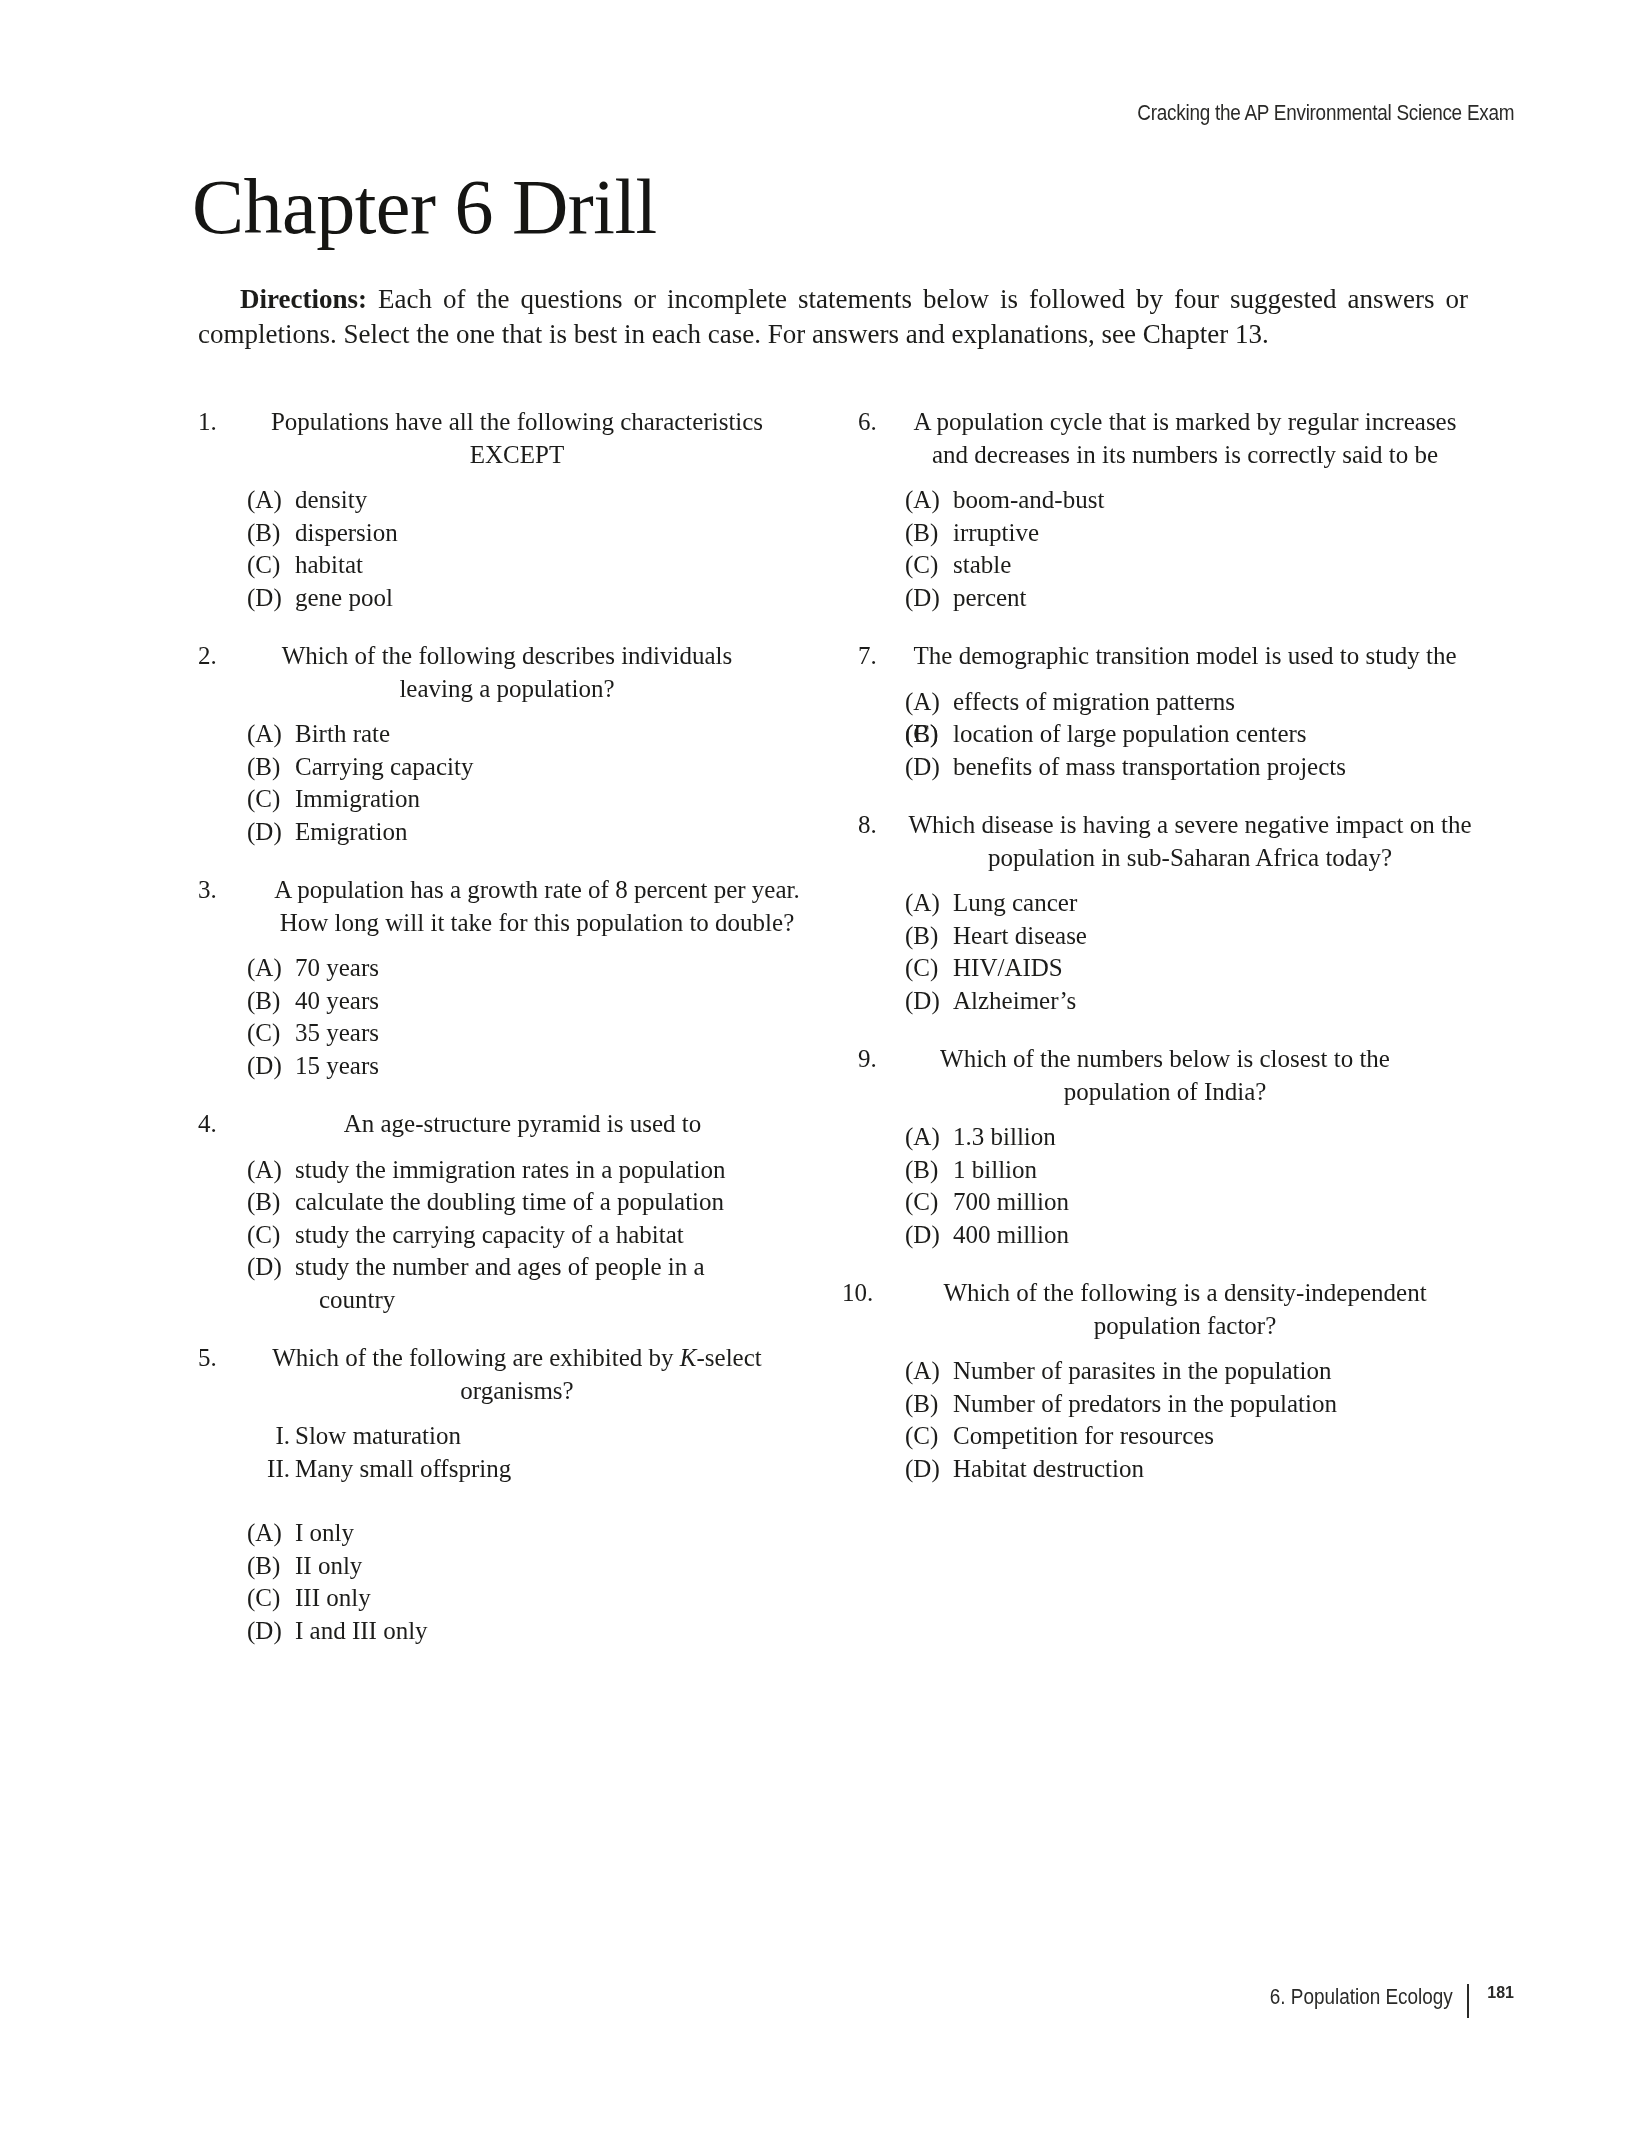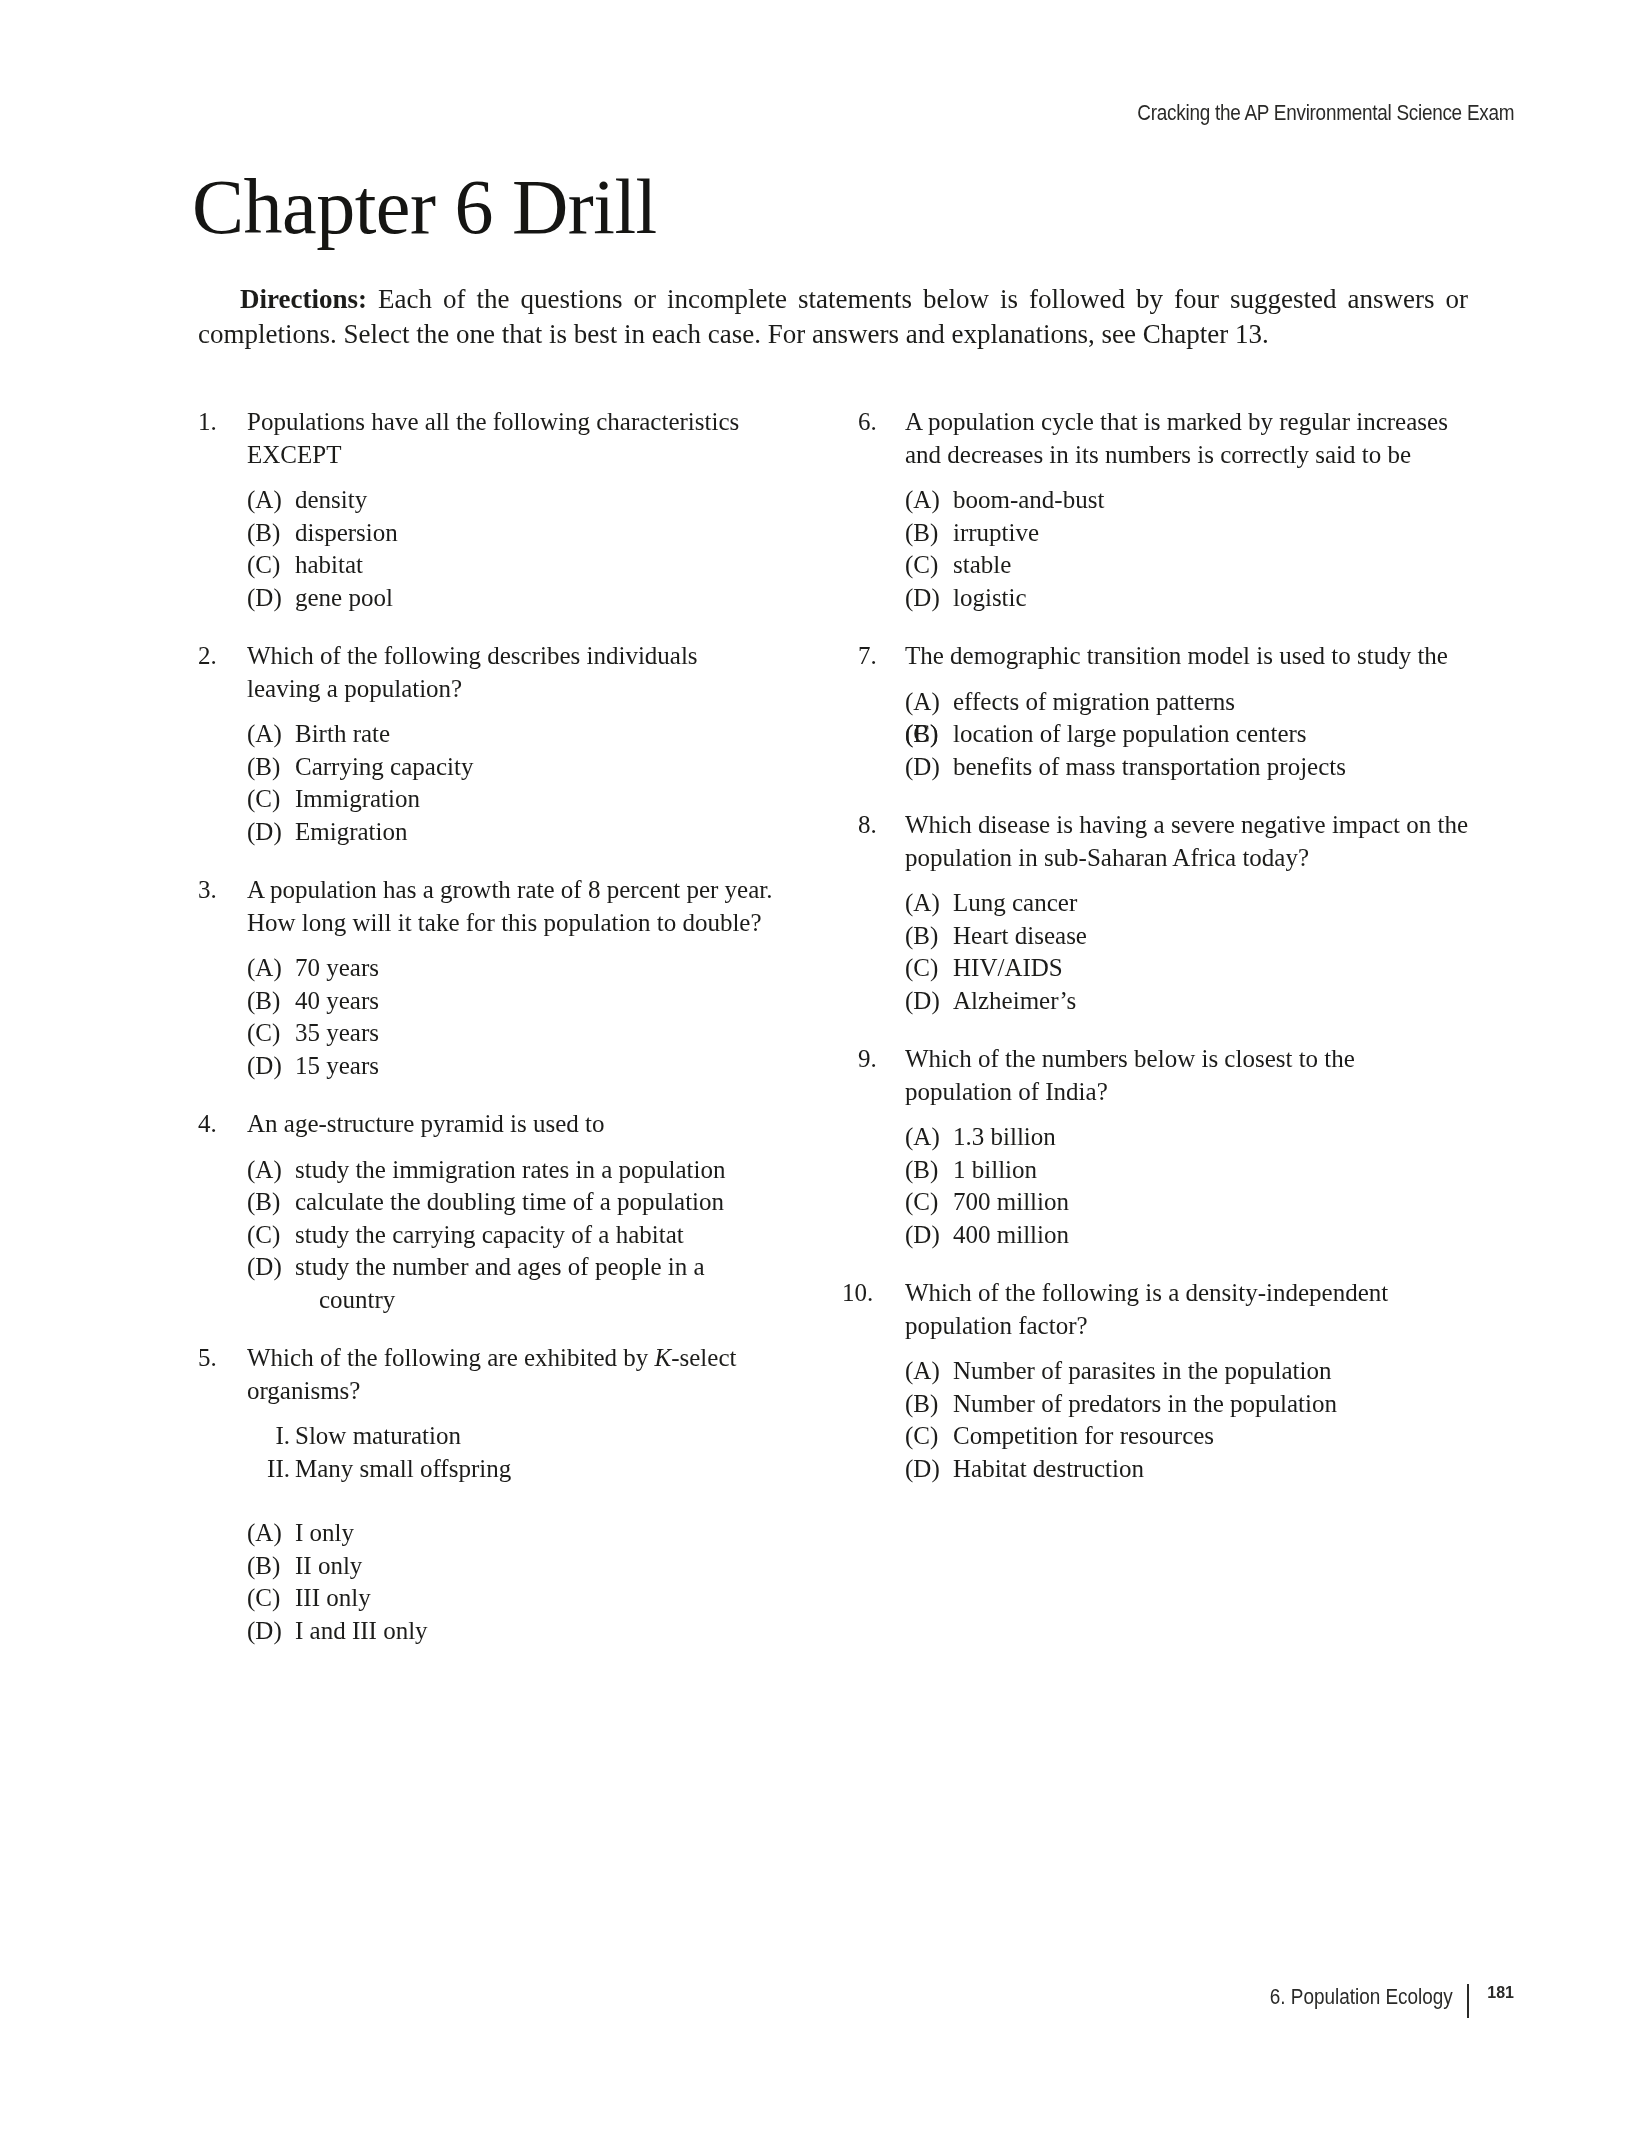--- a/index.html
+++ b/index.html
@@ -60,21 +60,21 @@
       font-size: 25px;
       line-height: 32.5px;
     }
     .q-num {
       position: absolute;
       left: 0;
       top: 0;
     }
     .col-right .question { padding-left: 47px; }
     .col-right .q-num.two-digit { left: -16px; }
-    .q-stem { display: block; }
+    .q-stem { display: block; text-align: center; }
     .choices { margin-top: 13px; }
     .choice {
       position: relative;
       padding-left: 48px;
     }
     .choice-letter {
       position: absolute;
       left: 0;
       top: 0;
     }
@@ -190,21 +190,21 @@
 
 <div class="column col-right">
 
   <div class="question">
     <span class="q-num">6.</span>
     <span class="q-stem" style="width:560px">A population cycle that is marked by regular increases and decreases in its numbers is correctly said to be</span>
     <div class="choices">
       <div class="choice"><span class="choice-letter">(A)</span><span class="choice-text">boom-and-bust</span></div>
       <div class="choice"><span class="choice-letter">(B)</span><span class="choice-text">irruptive</span></div>
       <div class="choice"><span class="choice-letter">(C)</span><span class="choice-text">stable</span></div>
-      <div class="choice"><span class="choice-letter">(D)</span><span class="choice-text">logistic</span></div>
+      <div class="choice"><span class="choice-letter">(D)</span><span class="choice-text">percent</span></div>
     </div>
   </div>
 
   <div class="question">
     <span class="q-num">7.</span>
     <span class="q-stem" style="width:560px">The demographic transition model is used to study the</span>
     <div class="choices">
       <div class="choice"><span class="choice-letter">(A)</span><span class="choice-text">effects of migration patterns</span></div>
       <div class="choice"><span class="choice-letter">(B)</span></div>
       <div class="choice"><span class="choice-letter">(C)</span><span class="choice-text">location of large population centers</span></div>

